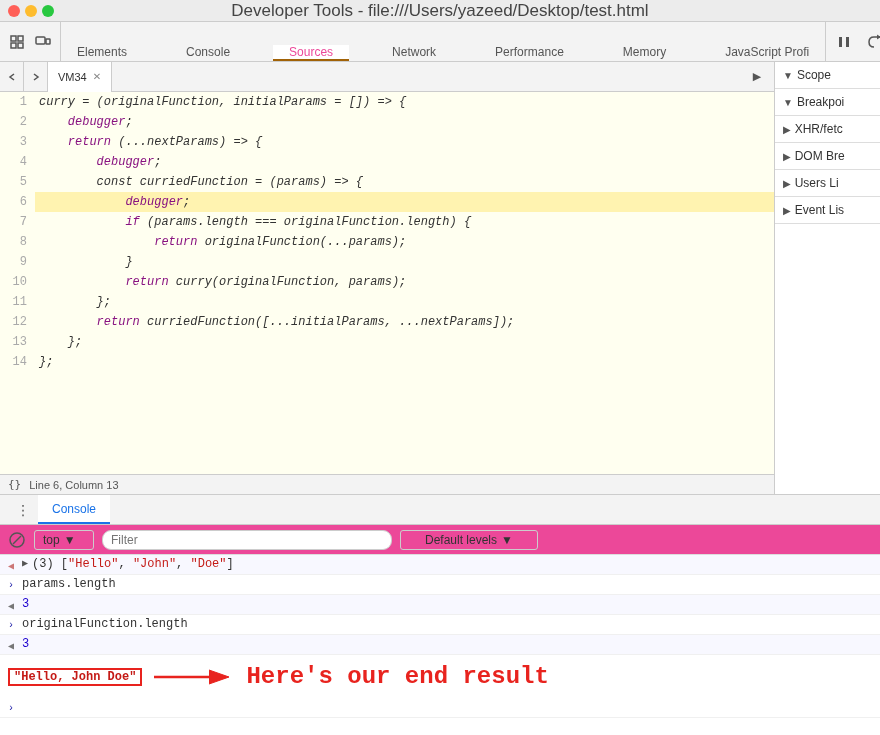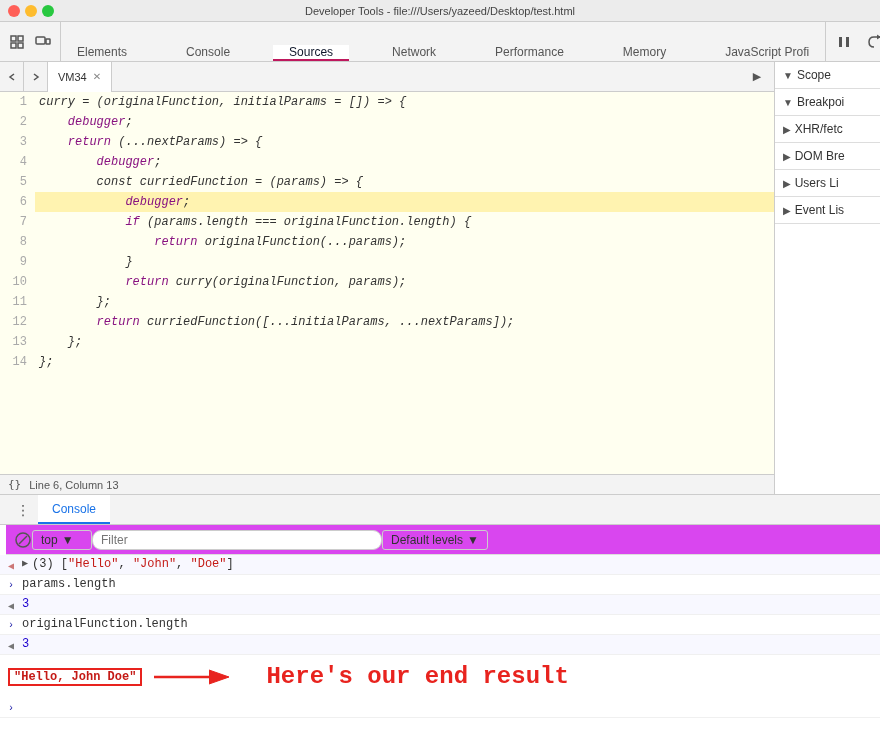--- a/index.html
+++ b/index.html
@@ -18,21 +18,21 @@
       background: #ececec;
       height: 22px;
       display: flex;
       align-items: center;
       justify-content: center;
       border-bottom: 1px solid #ccc;
       position: relative;
       flex-shrink: 0;
     }
     .title-bar-title {
-      font-size: 11px;
+      font-size: 17px;
       color: #444;
     }
     .traffic-lights {
       position: absolute;
       left: 8px;
       display: flex;
       gap: 5px;
     }
     .traffic-light {
       width: 12px;
@@ -88,22 +88,22 @@
       display: flex;
       align-items: center;
       padding: 0 16px;
       font-size: 12px;
       color: #555;
       cursor: pointer;
       border-bottom: 2px solid transparent;
       white-space: nowrap;
     }
     .tab.active {
-      color: #0f172a;
-      border-bottom: 2px solid #be185d;
+      color: #ec4899;
+      border-bottom: 2px solid #a16207;
       background: #fff;
     }
     .toolbar-right {
       display: flex;
       align-items: center;
       padding: 0 8px;
       gap: 6px;
       border-left: 1px solid #ccc;
     }
 
@@ -294,26 +294,25 @@
       color: #1a73e8;
       border-bottom: 2px solid #1a73e8;
       background: #fff;
     }
 
     
     .console-toolbar {
       display: flex;
       align-items: center;
       padding: 4px 8px;
-      gap: 0;
+      gap: 8px;
       border-bottom: 1px solid #ddd;
-      background: #d946ef;
+      background: #ec4899;
       height: 30px;
       flex-shrink: 0;
-      margin-left: 6px;
     }
     .stop-icon {
       width: 18px;
       height: 18px;
       display: flex;
       align-items: center;
       justify-content: center;
       font-size: 12px;
       color: #555;
       cursor: pointer;
@@ -336,21 +335,21 @@
       border: 1px solid #ccc;
       border-radius: 9px;
       font-size: 12px;
       color: #333;
       max-width: 290px;
     }
     .levels-select {
       display: flex;
       align-items: center;
       gap: 4px;
-      padding: 2px 8px;
+      padding: 2px 24px;
       border: 1px solid #ccc;
       border-radius: 3px;
       font-size: 12px;
       color: #333;
       cursor: pointer;
     }
 
     
     .console-output {
       flex: 1;
@@ -401,21 +400,20 @@
       padding: 8px 8px 8px 8px;
       gap: 12px;
     }
     .arrow-svg {
       flex-shrink: 0;
     }
     .annotation-text {
       font-size: 24px;
       font-weight: bold;
       color: #e8231e;
-      margin-left: 20px;
     }
 
     
     .debug-toolbar {
       display: flex;
       align-items: center;
       padding: 0 8px;
       gap: 10px;
     }
     .debug-btn {

